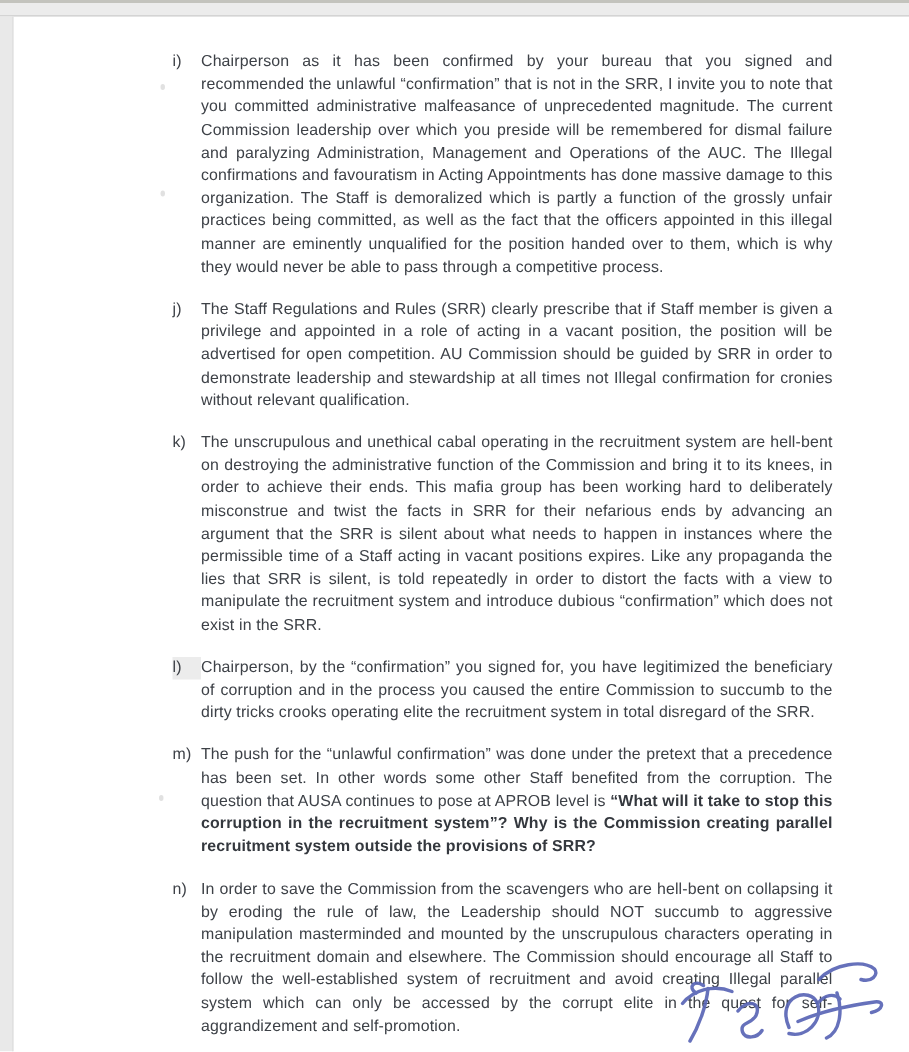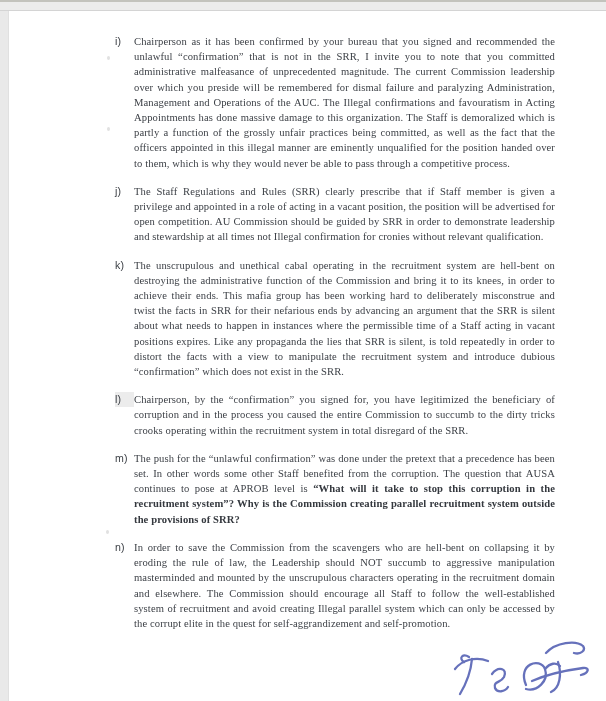--- a/index.html
+++ b/index.html
@@ -20,21 +20,21 @@
   }
   .content{
     position:absolute;left:115px;top:34px;width:440px;
     color:#3d4147;
     font-size:10.6px;line-height:15.2px;
     letter-spacing:0.1px;
   }
   .para{display:flex;margin-bottom:13px;}
   .plabel{width:19px;flex-shrink:0;}
   .plabel-highlight{background:#ececec;align-self:flex-start;}
-  .ptext{flex:1;text-align:justify;margin:0;font-family:Liberation Serif, serif;}
+  .ptext{flex:1;text-align:justify;margin:0;}
   .ptext strong{font-weight:bold;color:#34383e;}
   .signature{
     position:absolute;left:438px;top:636px;width:162px;height:64px;
   }
   .scan-artifact{
     position:absolute;width:3px;height:4px;background:#c9c9c9;opacity:.55;border-radius:50%;
   }
   .artifact-1{left:107px;top:56px;}
   .artifact-2{left:107px;top:127px;}
   .artifact-3{left:106px;top:530px;}
@@ -57,21 +57,21 @@
     <p class="ptext"><span>The Staff Regulations and Rules (SRR) clearly prescribe that if Staff member is given a privilege and appointed in a role of acting in a vacant position, the position will be advertised for open competition. AU Commission should be guided by SRR in order to demonstrate leadership and stewardship at all times not Illegal confirmation for cronies without relevant qualification.</span></p>
   </div>
 
   <div class="para">
     <span class="plabel">k)</span>
     <p class="ptext"><span>The unscrupulous and unethical cabal operating in the recruitment system are hell-bent on destroying the administrative function of the Commission and bring it to its knees, in order to achieve their ends. This mafia group has been working hard to deliberately misconstrue and twist the facts in SRR for their nefarious ends by advancing an argument that the SRR is silent about what needs to happen in instances where the permissible time of a Staff acting in vacant positions expires. Like any propaganda the lies that SRR is silent, is told repeatedly in order to distort the facts with a view to manipulate the recruitment system and introduce dubious “confirmation” which does not exist in the SRR.</span></p>
   </div>
 
   <div class="para">
     <span class="plabel plabel-highlight">l)</span>
-    <p class="ptext"><span>Chairperson, by the “confirmation” you signed for, you have legitimized the beneficiary of corruption and in the process you caused the entire Commission to succumb to the dirty tricks crooks operating within the recruitment system in total disregard of the SRR.</span></p>
+    <p class="ptext"><span>Chairperson, by the “confirmation” you signed for, you have legitimized the beneficiary of corruption and in the process you caused the entire Commission to succumb to the dirty tricks crooks operating elite the recruitment system in total disregard of the SRR.</span></p>
   </div>
 
   <div class="para">
     <span class="plabel">m)</span>
     <p class="ptext"><span>The push for the “unlawful confirmation” was done under the pretext that a precedence has been set. In other words some other Staff benefited from the corruption. The question that AUSA continues to pose at APROB level is </span> <strong>“What will it take to stop this corruption in the recruitment system”? Why is the Commission creating parallel recruitment system outside the provisions of SRR?</strong></p>
   </div>
 
   <div class="para">
     <span class="plabel">n)</span>
     <p class="ptext"><span>In order to save the Commission from the scavengers who are hell-bent on collapsing it by eroding the rule of law, the Leadership should NOT succumb to aggressive manipulation masterminded and mounted by the unscrupulous characters operating in the recruitment domain and elsewhere. The Commission should encourage all Staff to follow the well-established system of recruitment and avoid creating Illegal parallel system which can only be accessed by the corrupt elite in the quest for self-aggrandizement and self-promotion.</span></p>

